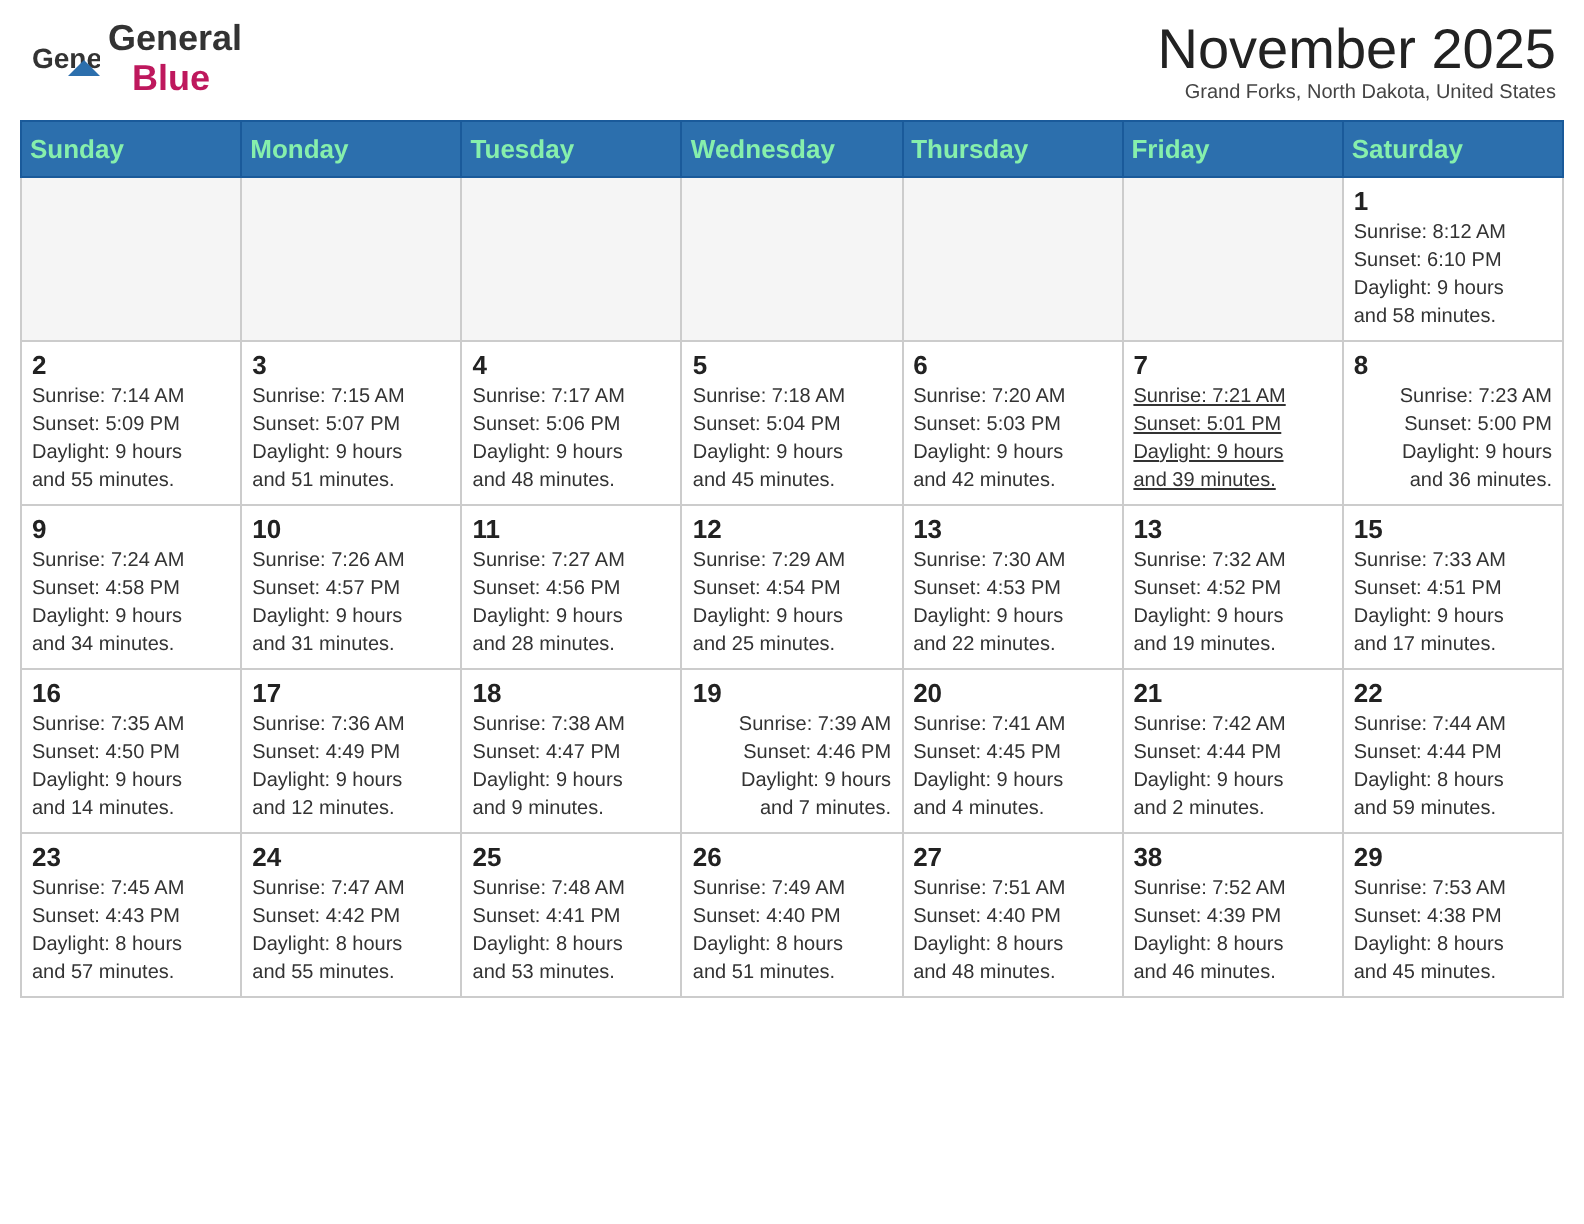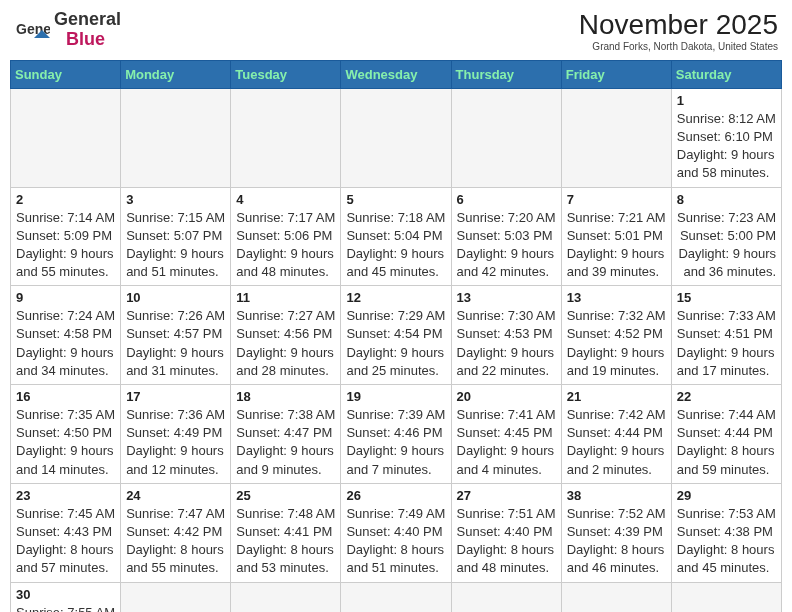--- a/index.html
+++ b/index.html
@@ -76,21 +76,21 @@
       background: #f5f5f5;
     }
     .day-number {
       font-size: 13px;
       font-weight: bold;
       color: #222;
       display: block;
       margin-bottom: 2px;
     }
     .day-info {
-      font-size: 13px;
+      font-size: 10px;
       color: #333;
       line-height: 1.4;
     }
     .last-row td {
       border-bottom: 1px solid #ccc;
     }
   </style>
 </head>
 <body>
 
@@ -169,21 +169,21 @@
         </td>
         <td>
           <span class="day-number">6</span>
           <div class="day-info" style="white-space: pre-line;">Sunrise: 7:20 AM
 Sunset: 5:03 PM
 Daylight: 9 hours
 and 42 minutes.</div>
         </td>
         <td>
           <span class="day-number">7</span>
-          <div class="day-info" style="white-space: pre-line;">Sunrise: 7:21 AM
+          <div class="day-info" style="white-space: pre-line; text-decoration: underline;">Sunrise: 7:21 AM
 Sunset: 5:01 PM
 Daylight: 9 hours
 and 39 minutes.</div>
         </td>
         <td>
           <span class="day-number">8</span>
           <div class="day-info" style="white-space: pre-line; text-align: right;">Sunrise: 7:23 AM
 Sunset: 5:00 PM
 Daylight: 9 hours
 and 36 minutes.</div>
@@ -257,21 +257,21 @@
         </td>
         <td>
           <span class="day-number">18</span>
           <div class="day-info" style="white-space: pre-line;">Sunrise: 7:38 AM
 Sunset: 4:47 PM
 Daylight: 9 hours
 and 9 minutes.</div>
         </td>
         <td>
           <span class="day-number">19</span>
-          <div class="day-info" style="white-space: pre-line;">Sunrise: 7:39 AM
+          <div class="day-info" style="white-space: pre-line; text-align: right;">Sunrise: 7:39 AM
 Sunset: 4:46 PM
 Daylight: 9 hours
 and 7 minutes.</div>
         </td>
         <td>
           <span class="day-number">20</span>
           <div class="day-info" style="white-space: pre-line;">Sunrise: 7:41 AM
 Sunset: 4:45 PM
 Daylight: 9 hours
 and 4 minutes.</div>
@@ -334,30 +334,15 @@
 Daylight: 8 hours
 and 46 minutes.</div>
         </td>
         <td>
           <span class="day-number">29</span>
           <div class="day-info" style="white-space: pre-line;">Sunrise: 7:53 AM
 Sunset: 4:38 PM
 Daylight: 8 hours
 and 45 minutes.</div>
         </td>
-      </tr>
-      <tr class="last-row">
-        <td>
-          <span class="day-number">30</span>
-          <div class="day-info" style="white-space: pre-line;">Sunrise: 7:55 AM
-Sunset: 4:38 PM
-Daylight: 8 hours
-and 43 minutes.</div>
-        </td>
-        <td class="empty"></td>
-        <td class="empty"></td>
-        <td class="empty"></td>
-        <td class="empty"></td>
-        <td class="empty"></td>
-        <td class="empty"></td>
       </tr>
     </tbody>
 </table>
 
 </body></html>

